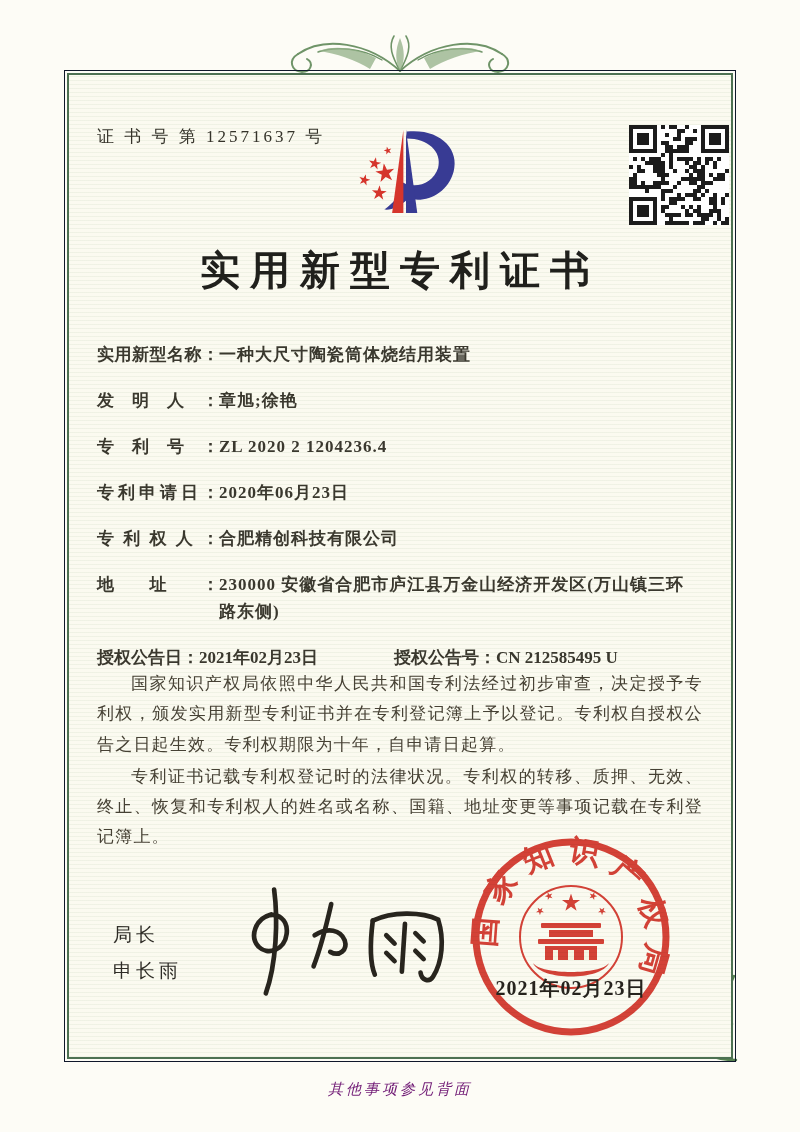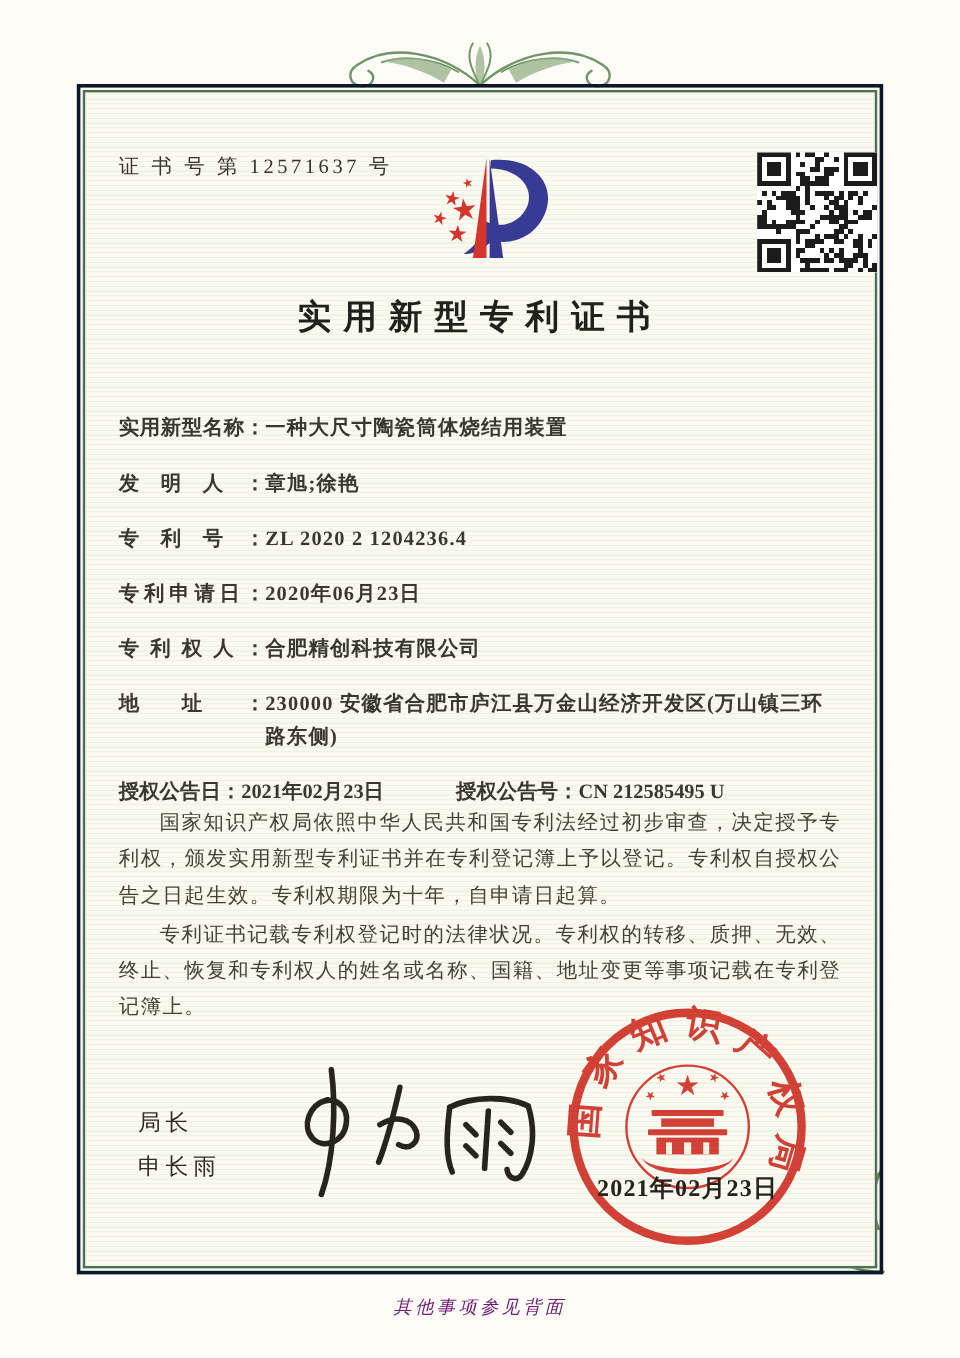--- a/index.html
+++ b/index.html
@@ -4,44 +4,44 @@
 <style>
   html,body{margin:0;padding:0;background:#ffffff;}
   .page{
     position:relative;width:800px;height:1132px;margin:0 auto;
     background:#fdfcf6;overflow:hidden;
     font-family:"Liberation Serif","DejaVu Serif",serif;color:#3c3a30;
   }
   
   .frame{
     position:absolute;left:64px;top:70px;width:672px;height:992px;
-    border:3px solid #0f172a;padding:2px;box-sizing:border-box;
+    border:1px solid #0f172a;padding:2px;box-sizing:border-box;
   }
   .frame-inner{
     position:relative;width:100%;height:100%;box-sizing:border-box;
     border:2px solid #4d7152;
     background:
       repeating-linear-gradient(0deg, rgba(140,170,125,.10) 0 1px, rgba(0,0,0,0) 1px 4px),
       #fbfaf0;
   }
   .cert-no{position:absolute;left:28px;top:50px;font-size:17px;letter-spacing:3px;color:#35332a;}
   .logo{position:absolute;left:272px;top:40px;width:130px;height:118px;}
   .qr{position:absolute;left:560px;top:50px;width:100px;height:100px;background:#fff;}
   .title{
     position:absolute;left:0;right:0;top:168px;text-align:center;
-    font-size:28px;font-weight:700;letter-spacing:10px;color:#20201c;white-space:nowrap;
+    font-size:40px;font-weight:700;letter-spacing:10px;color:#20201c;white-space:nowrap;
   }
   .fields{position:absolute;left:28px;right:34px;top:266px;font-size:17px;line-height:27px;color:#3a382e;}
   .frow{display:flex;align-items:flex-start;margin-bottom:19px;font-weight:bold;}
   .flabel{
     flex:0 0 122px;display:inline-block;text-align:justify;text-align-last:justify;
     letter-spacing:0;white-space:normal;
   }
   .fvalue{flex:1;letter-spacing:1px;}
-  .grant{display:flex;gap:60px;margin-top:0;}
+  .grant{display:flex;gap:76px;margin-top:0;}
   .grant .pair{white-space:nowrap;}
   .paras{
     position:absolute;left:28px;right:28px;top:594px;
     font-size:17px;line-height:1.78;letter-spacing:1.2px;text-align:justify;color:#464134;
   }
   .paras p{margin:0 0 2px 0;text-indent:2em;}
   .director{position:absolute;left:28px;top:842px;font-size:19px;letter-spacing:4px;color:#2e2c26;line-height:36px;margin-left:16px;}
   .sig{position:absolute;left:148px;top:800px;width:270px;height:135px;}
   .seal{position:absolute;left:396px;top:756px;width:212px;height:212px;mix-blend-mode:multiply;}
   .seal-date{

